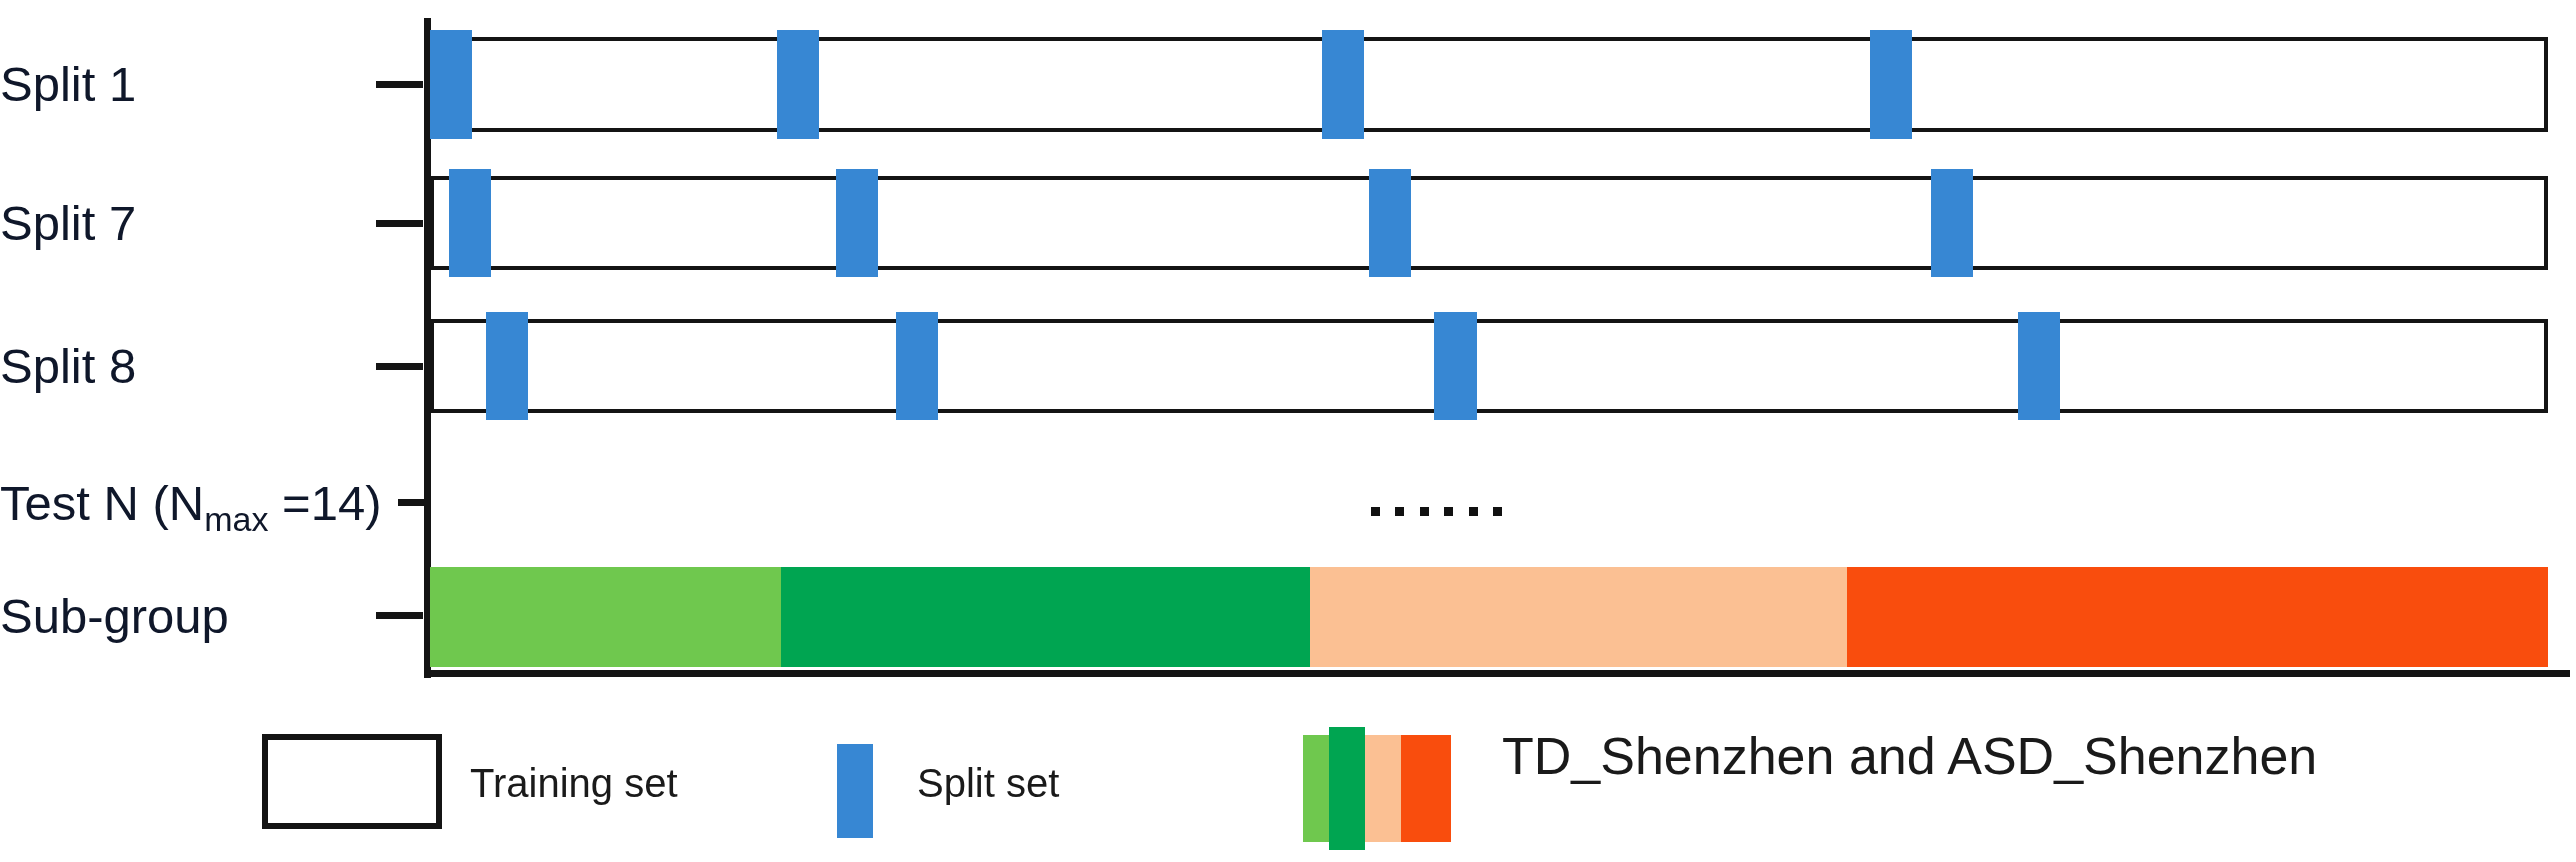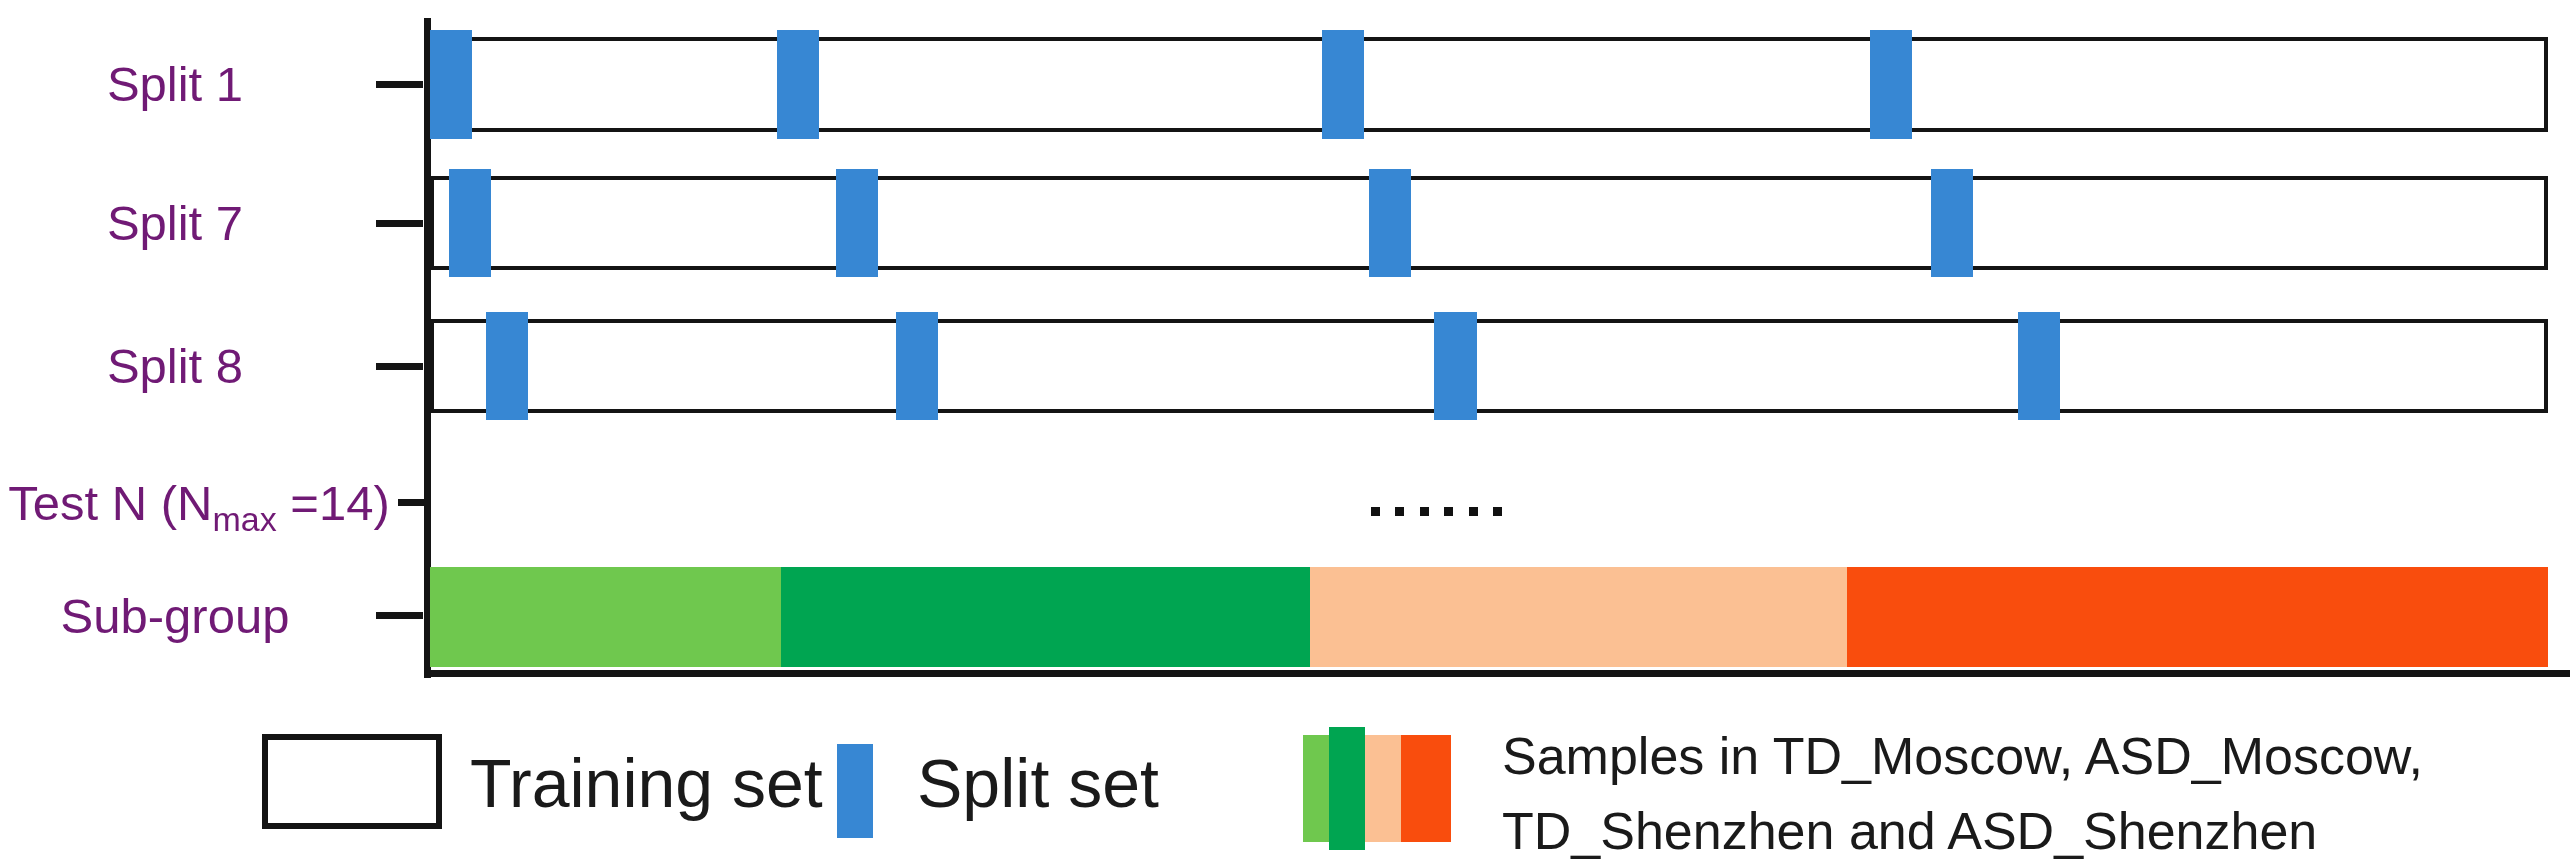--- a/index.html
+++ b/index.html
@@ -14,22 +14,22 @@
   }
   
   .y-axis{position:absolute;background:#141414;}
   .x-baseline{position:absolute;background:#141414;}
   
   .row-label{
     position:absolute;
     font-size:49px;
     line-height:54px;
     white-space:nowrap;
-    text-align:center;
-    color:#701a75;
+    text-align:left;
+    color:#0f172a;
   }
   .row-label .sub{
     font-size:34px;
     position:relative;
     top:11.4px;
   }
   .tick{position:absolute;height:6.5px;background:#141414;}
   
   .split-row{position:absolute;}
   .bar-bg{
@@ -55,21 +55,21 @@
   
   .legend-box{
     position:absolute;
     background:#ffffff;
     border:6.5px solid #141414;
     box-sizing:border-box;
   }
   .legend-swatch{position:absolute;}
   .legend-label{
     position:absolute;
-    font-size:68px;
+    font-size:40px;
     line-height:59px;
     white-space:nowrap;
     color:#1a1a1a;
   }
   .legend-multi{position:absolute;}
   .legend-multi .seg{position:absolute;top:0;bottom:0;}
   .legend-multi .seg.overhang{top:-8.1px;bottom:-8.1px;}
   .samples-label{
     position:absolute;
     font-size:52px;
@@ -142,19 +142,18 @@
     <div class="legend-label" style="left:917px;top:754px;">Split set</div>
 
     <div class="legend-multi" style="left:1303px;top:735px;width:147px;height:107px;">
         <div class="seg" style="left: 0px; width: 26px; background: rgb(111, 200, 78);"></div>
         <div class="seg overhang" style="left: 26px; width: 36px; background: rgb(0, 165, 81);"></div>
         <div class="seg" style="left: 62px; width: 36px; background: rgb(251, 192, 147);"></div>
         <div class="seg" style="left: 98px; width: 50px; background: rgb(249, 77, 13);"></div>
       </div>
 
     <div class="samples-label" style="left:1502px;top:719px;">
-      <div>Samples in TD_Moscow, ASD_Moscow,</div>
       <div>TD_Shenzhen and ASD_Shenzhen</div>
     </div>
   </div>
 
 </div>
 
 
 </body></html>

